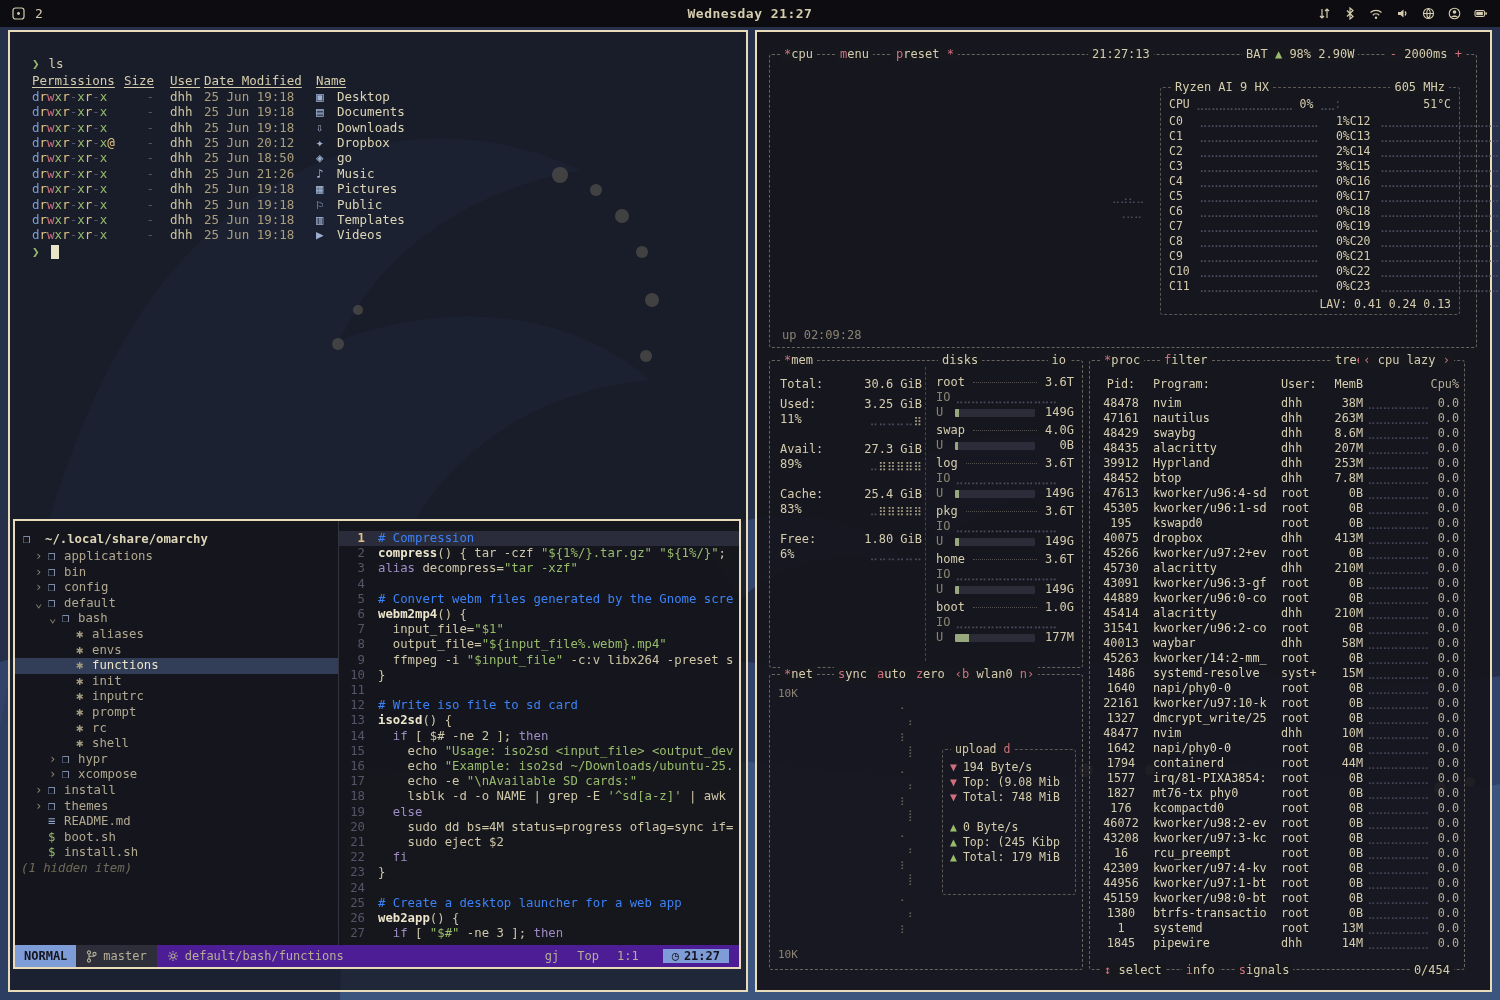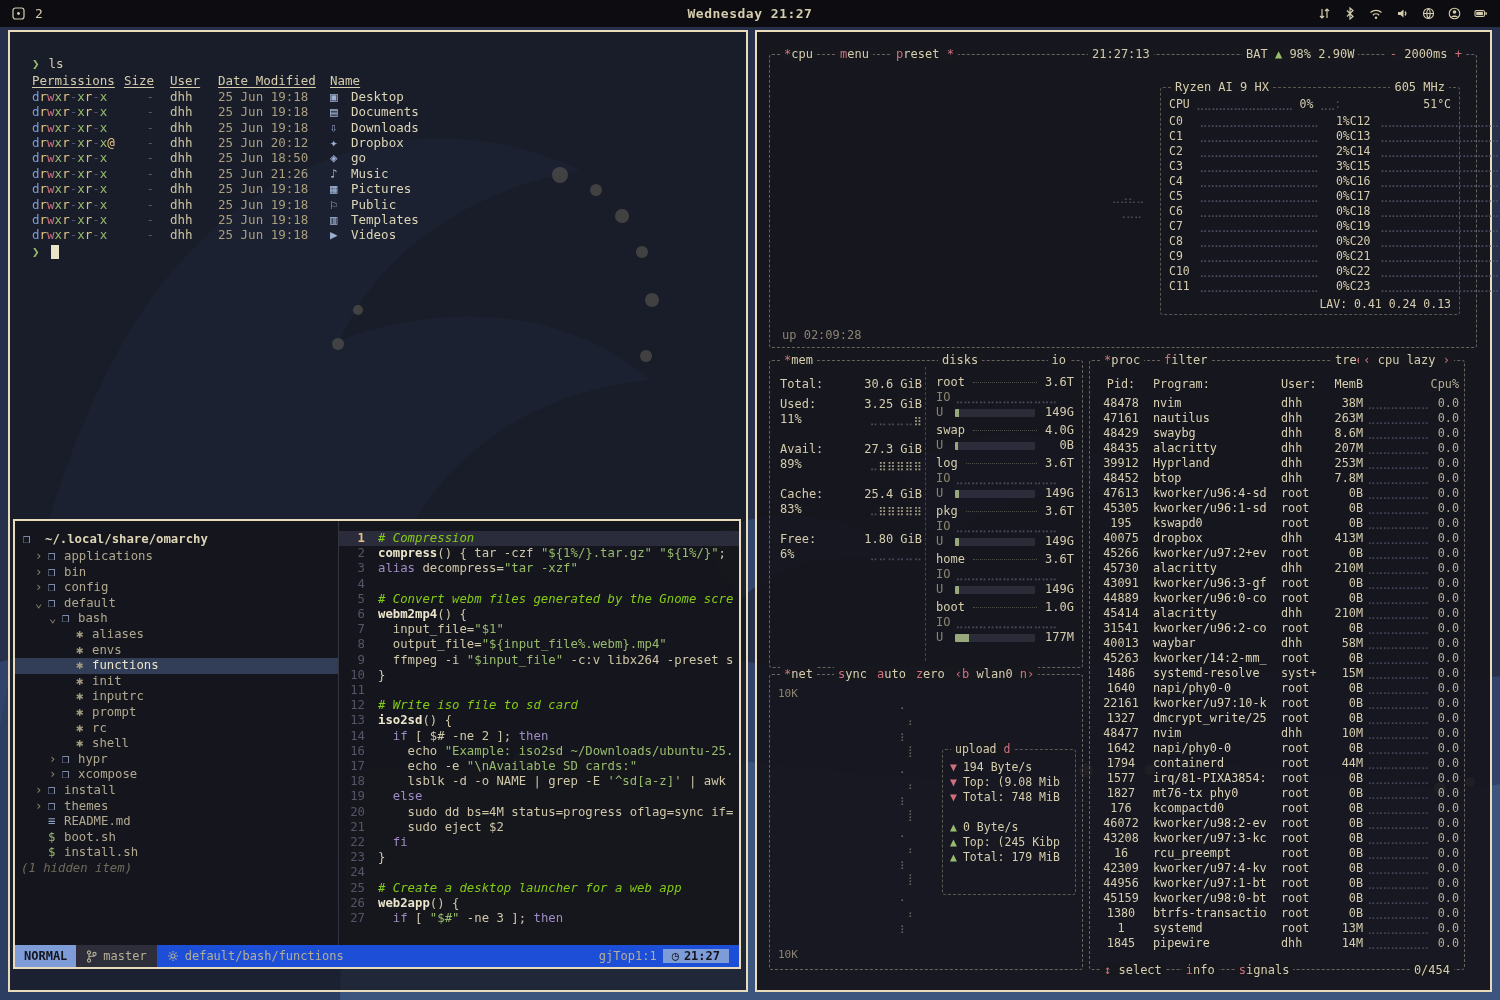--- a/index.html
+++ b/index.html
@@ -33,21 +33,21 @@
 
 .t-line{display:flex;align-items:center;white-space:pre}
 .prompt{color:var(--green);font-weight:bold;margin-right:9px}
 .cursor-block{display:inline-block;width:8px;height:14px;background:var(--cream2);margin-left:2px}
 .t-row,#ls-header{display:flex;white-space:pre}
 #ls-header{margin-top:2px}
 #ls-header u{text-decoration:underline;text-underline-offset:2px}
 .col-perm{width:92px;flex:none}
 .col-size{width:30px;flex:none;text-align:right}
 .col-user{width:34px;flex:none;margin-left:16px}
-.col-date{width:98px;flex:none;margin-left:14px}
+.col-date{width:98px;flex:none;}
 .col-name{margin-left:14px;display:flex;gap:7px}
 .pc-d{color:var(--blue)} .pc-r{color:var(--yellow)} .pc-w{color:var(--red)}
 .pc-x{color:var(--green)} .pc-n{color:var(--dim2)} .pc-a{color:var(--yellow)}
 .c-dim{color:var(--dim2)} .c-user{color:#c9c1a0} .c-date{color:#ab9f7e}
 .ficon{color:#9db0d2;width:14px;display:inline-block}
 .fname{color:#dcd5b6}
 #prompt2{margin-top:1px}
 
 
 #editor-main{flex:1;display:flex;overflow:hidden}
@@ -57,30 +57,30 @@
 .tree-row .arrow{color:#8d8670;width:13px;flex:none}
 .ticon{width:16px;flex:none;color:#9aadd0}
 .ticon.file{color:#a29a7e}.ticon.script{color:var(--green)}.ticon.readme{color:#8fa3c7}
 .tree-row.selected{background:#323d58;color:#e9e3c8}
 .tree-row.note{color:#6e6a59;font-style:italic}
 #code-pane{flex:1;padding-top:10px;overflow:hidden}
 .code-row{display:flex;white-space:pre;line-height:15.2px}
 .code-row.cursor{background:#2b2c3b}
 .lnum{width:26px;flex:none;text-align:right;color:#565468;margin-right:13px}
 .code-row.cursor .lnum{color:var(--yellow);font-weight:bold}
-.tok-comment{color:#84cc16;font-style:italic}
+.tok-comment{color:#3b82f6;}
 .tok-str{color:var(--green)}
 .tok-kw{color:var(--purple)}
 .tok-fn{color:#ece6cc;font-weight:bold}
 .tok-plain{color:#cfc7a8}
-#statusline{height:22px;background:#1d4ed8;display:flex;align-items:stretch;font-size:12px;color:#b6af97;flex:none}
+#statusline{height:22px;background:#4c1d95;display:flex;align-items:stretch;font-size:12px;color:#b6af97;flex:none}
 .sl-mode,.sl-time{background:var(--blue);color:#15151d;font-weight:bold;display:flex;align-items:center;padding:0 9px;gap:5px}
 .sl-seg{display:flex;align-items:center;gap:6px;padding:0 10px}
 .sl-branch{background:#2e2e3a}
-.sl-right{margin-left:auto;display:flex;align-items:center;padding-right:10px}
+.sl-right{margin-left:auto;display:flex;align-items:center;gap:18px;padding-right:10px}
 .sl-time{margin-left:6px}
 
 
 .bbox{position:absolute;border:1px dashed rgba(222,210,175,.42);border-radius:3px}
 .btitle{position:absolute;top:-8px;background:var(--maskbg);padding:0 4px;white-space:nowrap;line-height:14px;font-size:12px}
 .ptitle{position:absolute;top:-8px;background:var(--maskbg);padding:0 4px;white-space:nowrap;line-height:14px}
 .hot{color:var(--red);font-style:normal}
 #cpu-box{left:12px;top:22px;width:708px;height:294px}
 #cpu-panel{position:absolute;right:16px;top:32px;width:300px;height:228px;
   border:1px dashed rgba(222,210,175,.35);border-radius:3px;padding:9px 8px 2px}
@@ -290,20 +290,21 @@
           <div class="code-row"><span class="lnum">5</span><span class="ltext"><span class="tok-comment"># Convert webm files generated by the Gnome scre</span></span></div>
           <div class="code-row"><span class="lnum">6</span><span class="ltext"><span class="tok-fn">webm2mp4</span><span class="tok-plain">() {</span></span></div>
           <div class="code-row"><span class="lnum">7</span><span class="ltext"><span class="tok-plain">  input_file=</span><span class="tok-str">"$1"</span></span></div>
           <div class="code-row"><span class="lnum">8</span><span class="ltext"><span class="tok-plain">  output_file=</span><span class="tok-str">"${input_file%.webm}.mp4"</span></span></div>
           <div class="code-row"><span class="lnum">9</span><span class="ltext"><span class="tok-plain">  ffmpeg -i </span><span class="tok-str">"$input_file"</span><span class="tok-plain"> -c:v libx264 -preset s</span></span></div>
           <div class="code-row"><span class="lnum">10</span><span class="ltext"><span class="tok-plain">}</span></span></div>
           <div class="code-row"><span class="lnum">11</span><span class="ltext"> </span></div>
           <div class="code-row"><span class="lnum">12</span><span class="ltext"><span class="tok-comment"># Write iso file to sd card</span></span></div>
           <div class="code-row"><span class="lnum">13</span><span class="ltext"><span class="tok-fn">iso2sd</span><span class="tok-plain">() {</span></span></div>
           <div class="code-row"><span class="lnum">14</span><span class="ltext"><span class="tok-plain">  </span><span class="tok-kw">if</span><span class="tok-plain"> [ $# -ne 2 ]; </span><span class="tok-kw">then</span></span></div>
+          <div class="code-row"><span class="lnum">15</span><span class="ltext"><span class="tok-plain">    echo </span><span class="tok-str">"Usage: iso2sd &lt;input_file&gt; &lt;output_dev</span></span></div>
           <div class="code-row"><span class="lnum">16</span><span class="ltext"><span class="tok-plain">    echo </span><span class="tok-str">"Example: iso2sd ~/Downloads/ubuntu-25.</span></span></div>
           <div class="code-row"><span class="lnum">17</span><span class="ltext"><span class="tok-plain">    echo -e </span><span class="tok-str">"\nAvailable SD cards:"</span></span></div>
           <div class="code-row"><span class="lnum">18</span><span class="ltext"><span class="tok-plain">    lsblk -d -o NAME | grep -E </span><span class="tok-str">'^sd[a-z]'</span><span class="tok-plain"> | awk</span></span></div>
           <div class="code-row"><span class="lnum">19</span><span class="ltext"><span class="tok-plain">  </span><span class="tok-kw">else</span></span></div>
           <div class="code-row"><span class="lnum">20</span><span class="ltext"><span class="tok-plain">    sudo dd bs=4M status=progress oflag=sync if=</span></span></div>
           <div class="code-row"><span class="lnum">21</span><span class="ltext"><span class="tok-plain">    sudo eject $2</span></span></div>
           <div class="code-row"><span class="lnum">22</span><span class="ltext"><span class="tok-plain">  </span><span class="tok-kw">fi</span></span></div>
           <div class="code-row"><span class="lnum">23</span><span class="ltext"><span class="tok-plain">}</span></span></div>
           <div class="code-row"><span class="lnum">24</span><span class="ltext"> </span></div>
           <div class="code-row"><span class="lnum">25</span><span class="ltext"><span class="tok-comment"># Create a desktop launcher for a web app</span></span></div>

